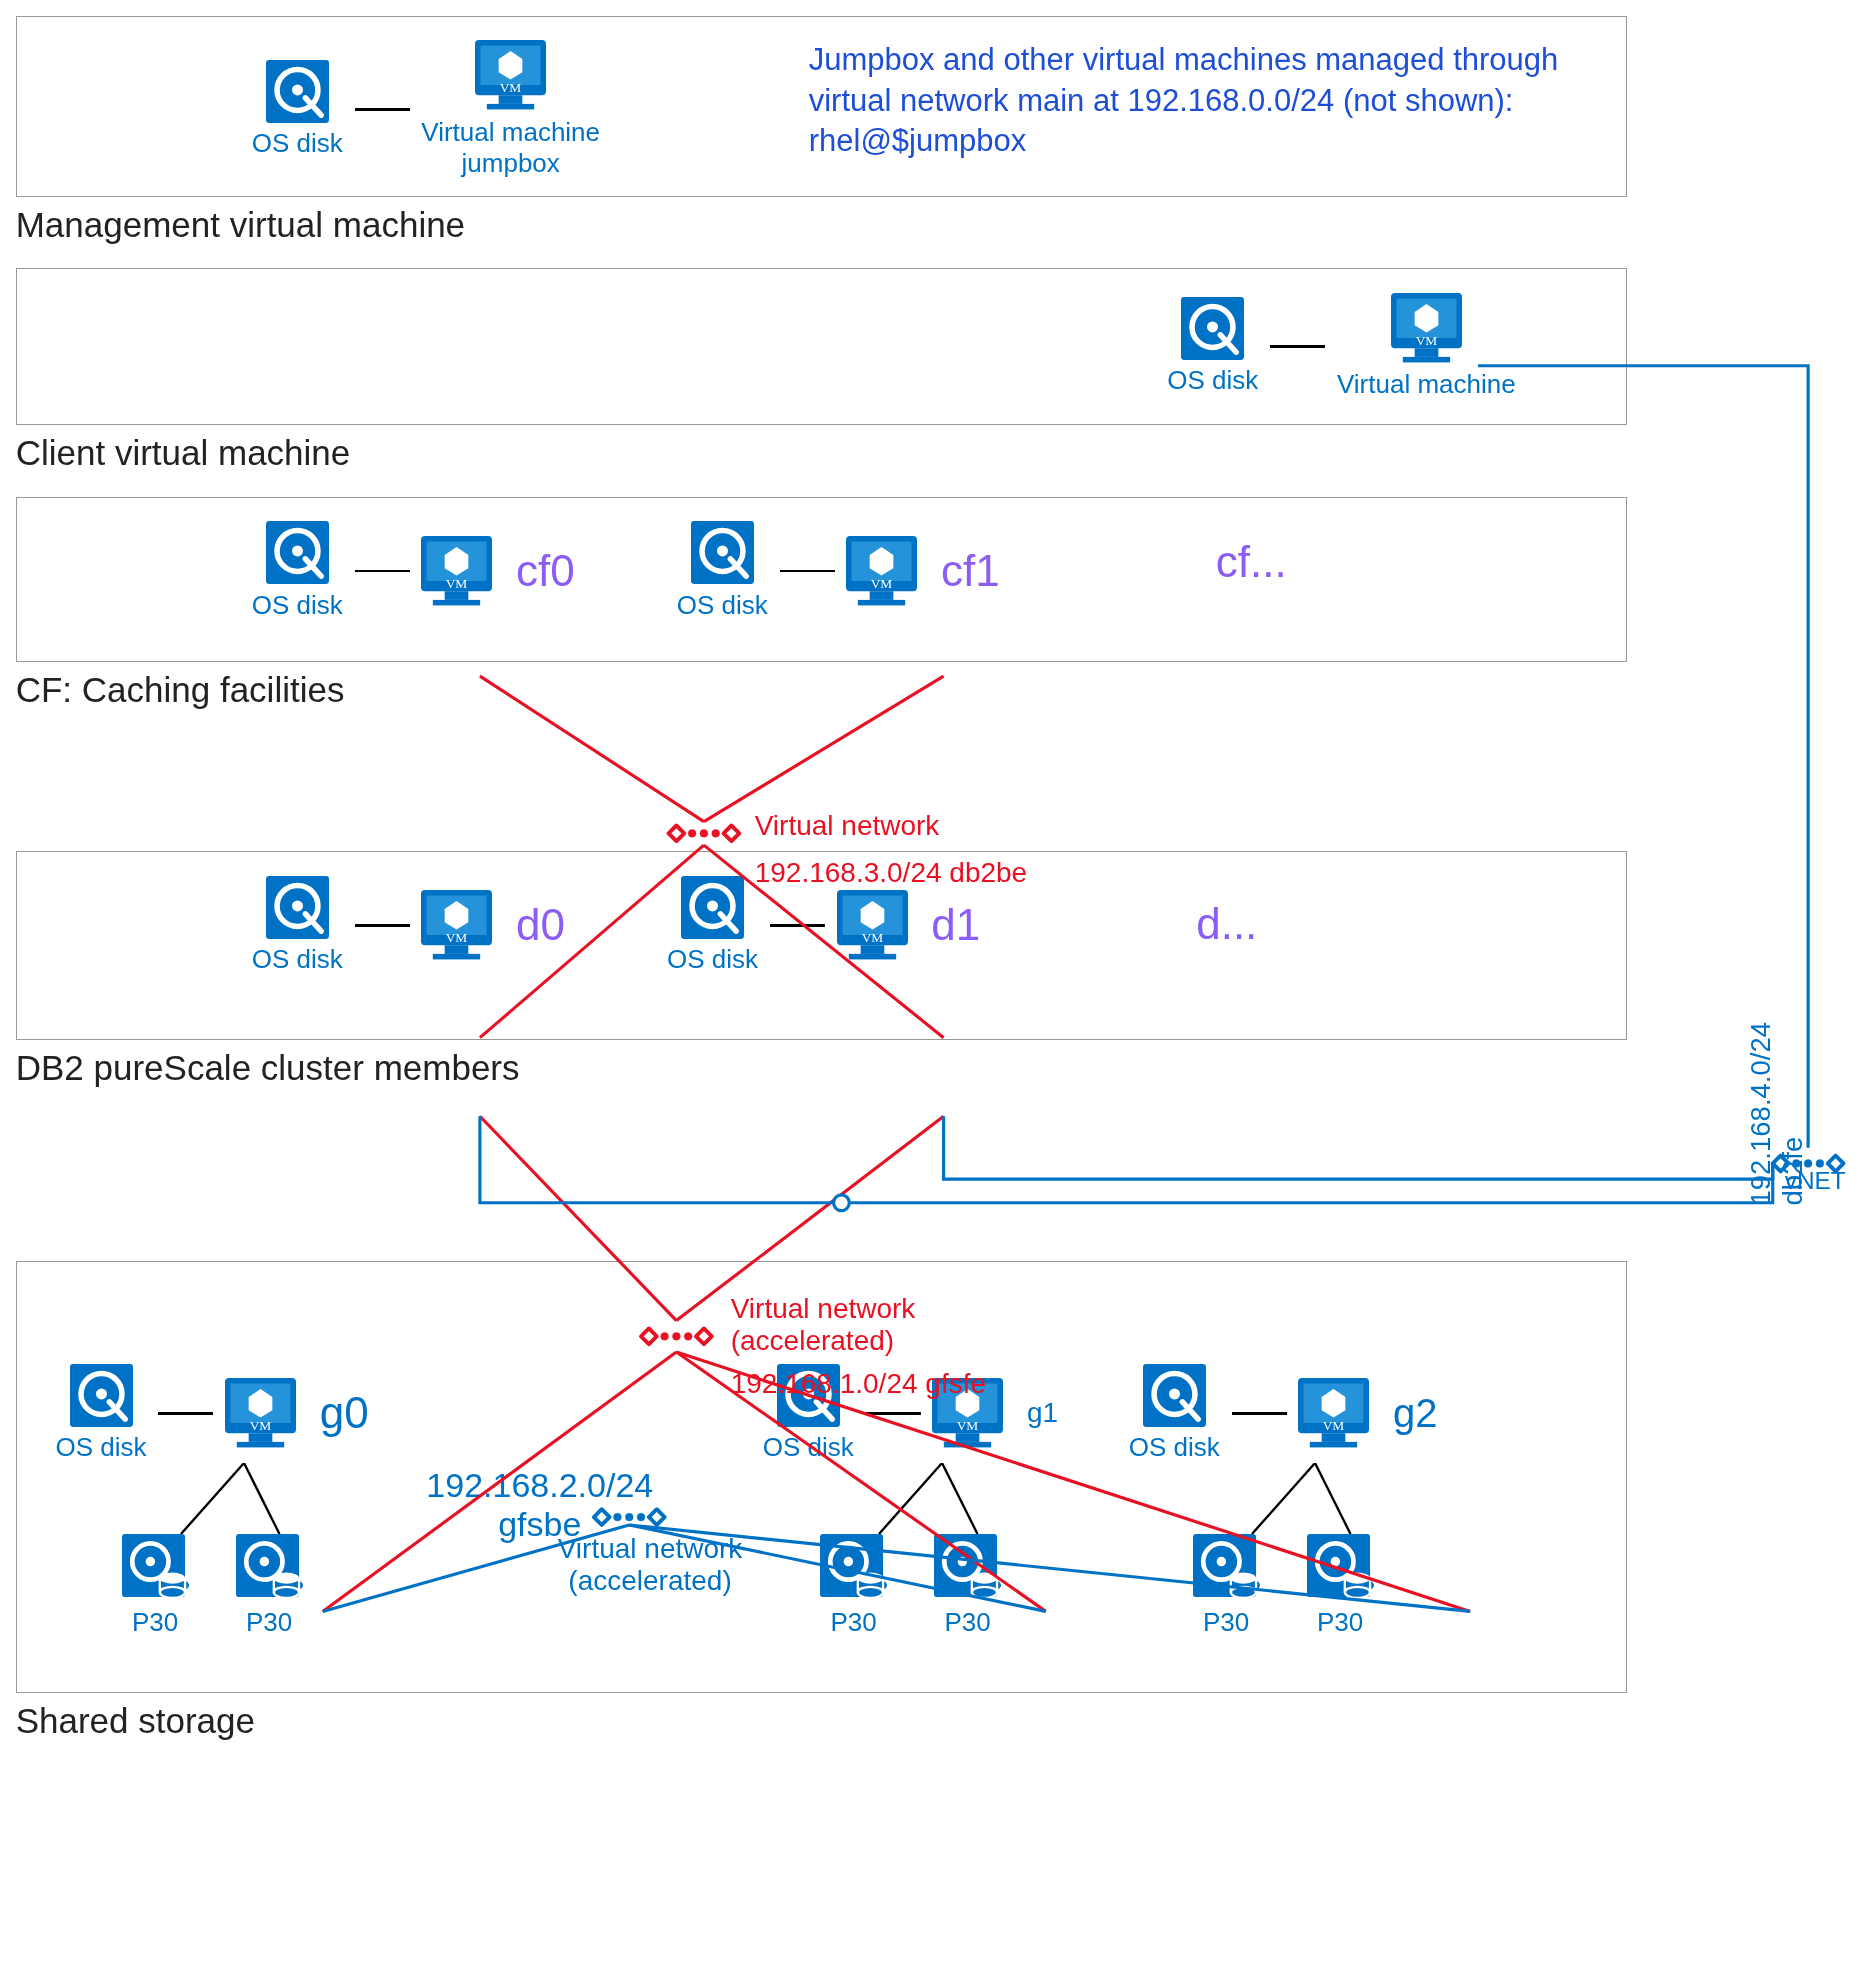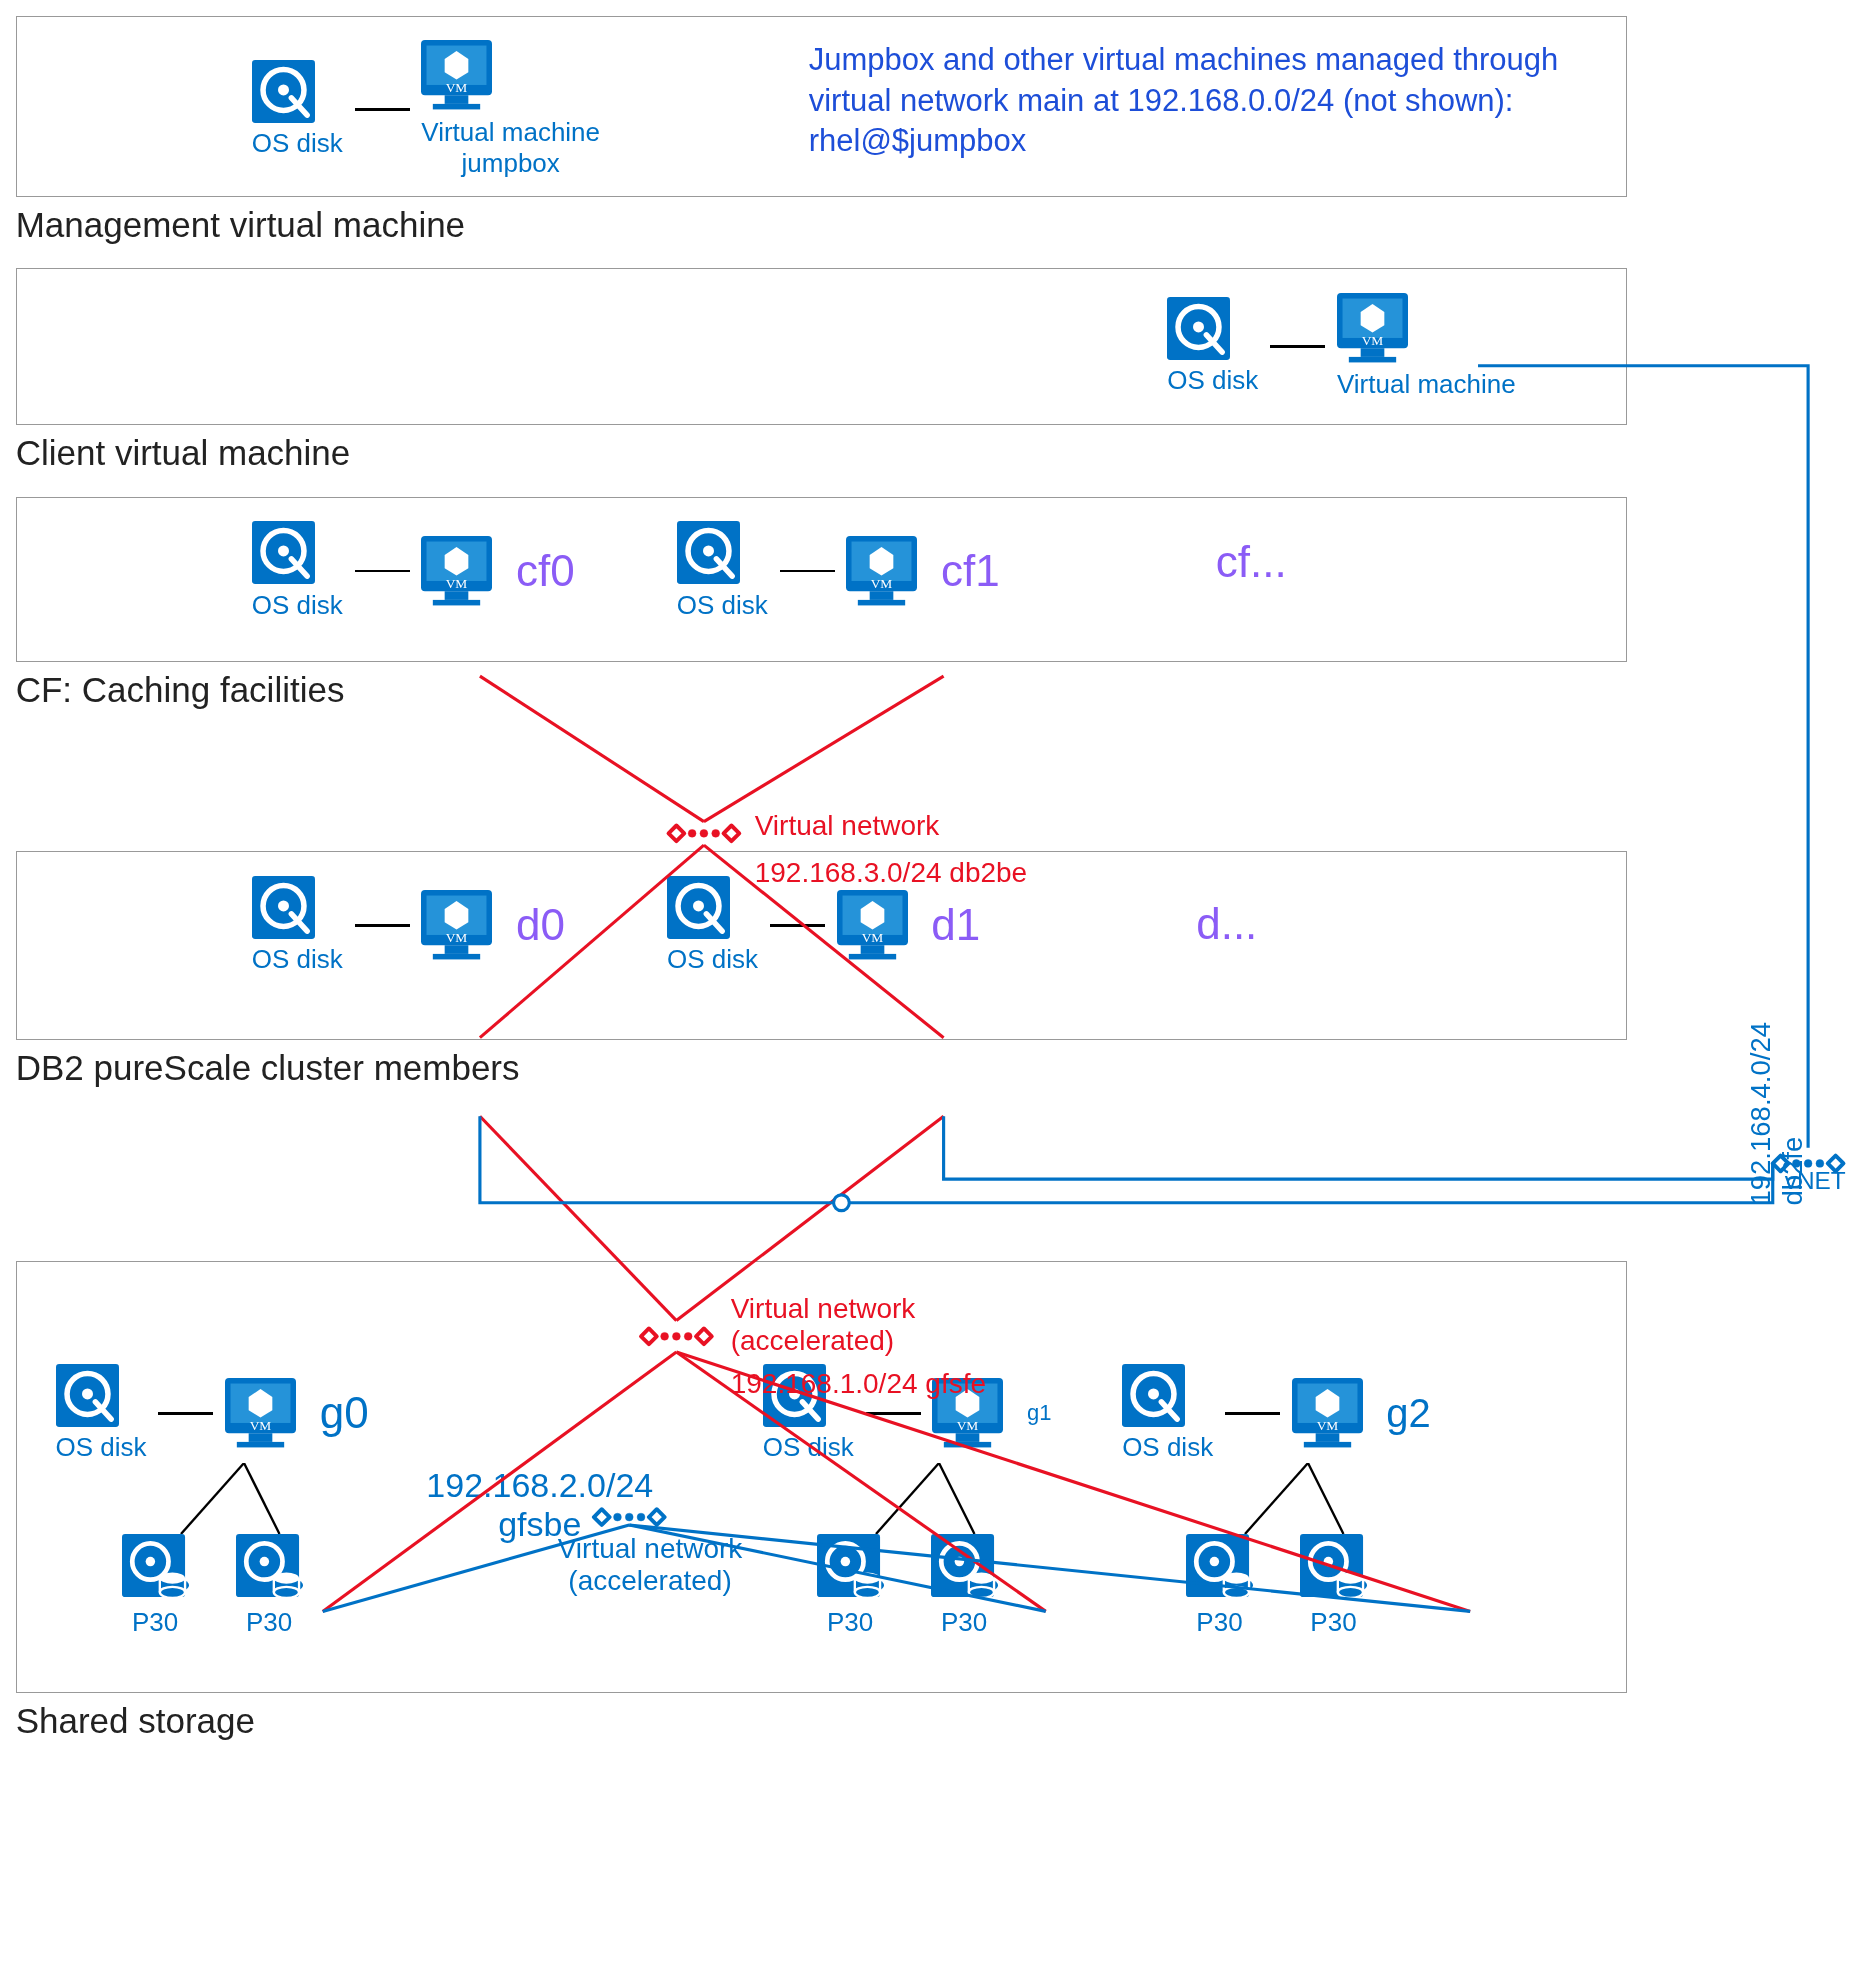--- a/index.html
+++ b/index.html
@@ -18,21 +18,21 @@
     width: 1611px;
   }
   .section-title {
     font-size: 35px;
     color: #222;
     margin: 7.9px 0 23.6px 0;
   }
   .row { display: flex; align-items: flex-start; gap: 23.6px; }
   .node-group { display: flex; align-items: center; gap: 11.8px; position: relative; }
   .icon-box {
-    display: flex; flex-direction: column; 
+    display: flex; flex-direction: column; align-items: center;
   }
   .icon-label { color: #0072c6; font-size: 26px; margin-top: 5.5px; text-align:center; white-space: nowrap;}
   .node-label { color: #8b5cf6; font-size: 44px; margin-left: 11.8px; }
   .conn-line {
     width: 55px; height: 2.4px; background: #000; align-self: center;
   }
   .top-note {
     position: absolute; right: 31px; top: 23.6px;
     font-size: 31px; color: #1d4ed8; max-width: 786px; line-height: 1.3;
   }
@@ -267,21 +267,21 @@
                 <use href="#disk-icon"></use>
               </svg>
           <div class="icon-label">OS disk</div>
         </div>
         <div class="conn-line"></div>
         <div class="icon-box">
           <svg class="icon" width="71" height="71" viewBox="0 0 180 180">
                 <use href="#vm-icon"></use>
               </svg>
         </div>
-        <div class="node-label blue" style="font-size:22px">g1</div>
+        <div class="node-label blue" style="font-size:28px">g1</div>
       </div>
       <svg width="197" height="71" viewBox="0 0 500 180">
             <line x1="330" y1="0" x2="170" y2="180" stroke="#000" stroke-width="6"></line>
             <line x1="330" y1="0" x2="420" y2="180" stroke="#000" stroke-width="6"></line>
           </svg>
       <div class="row" style="gap:47px;">
         <div class="icon-box">
           <svg class="icon" width="67" height="67" viewBox="0 0 170 170">
                 <use href="#managed-disk-icon"></use>
               </svg>

